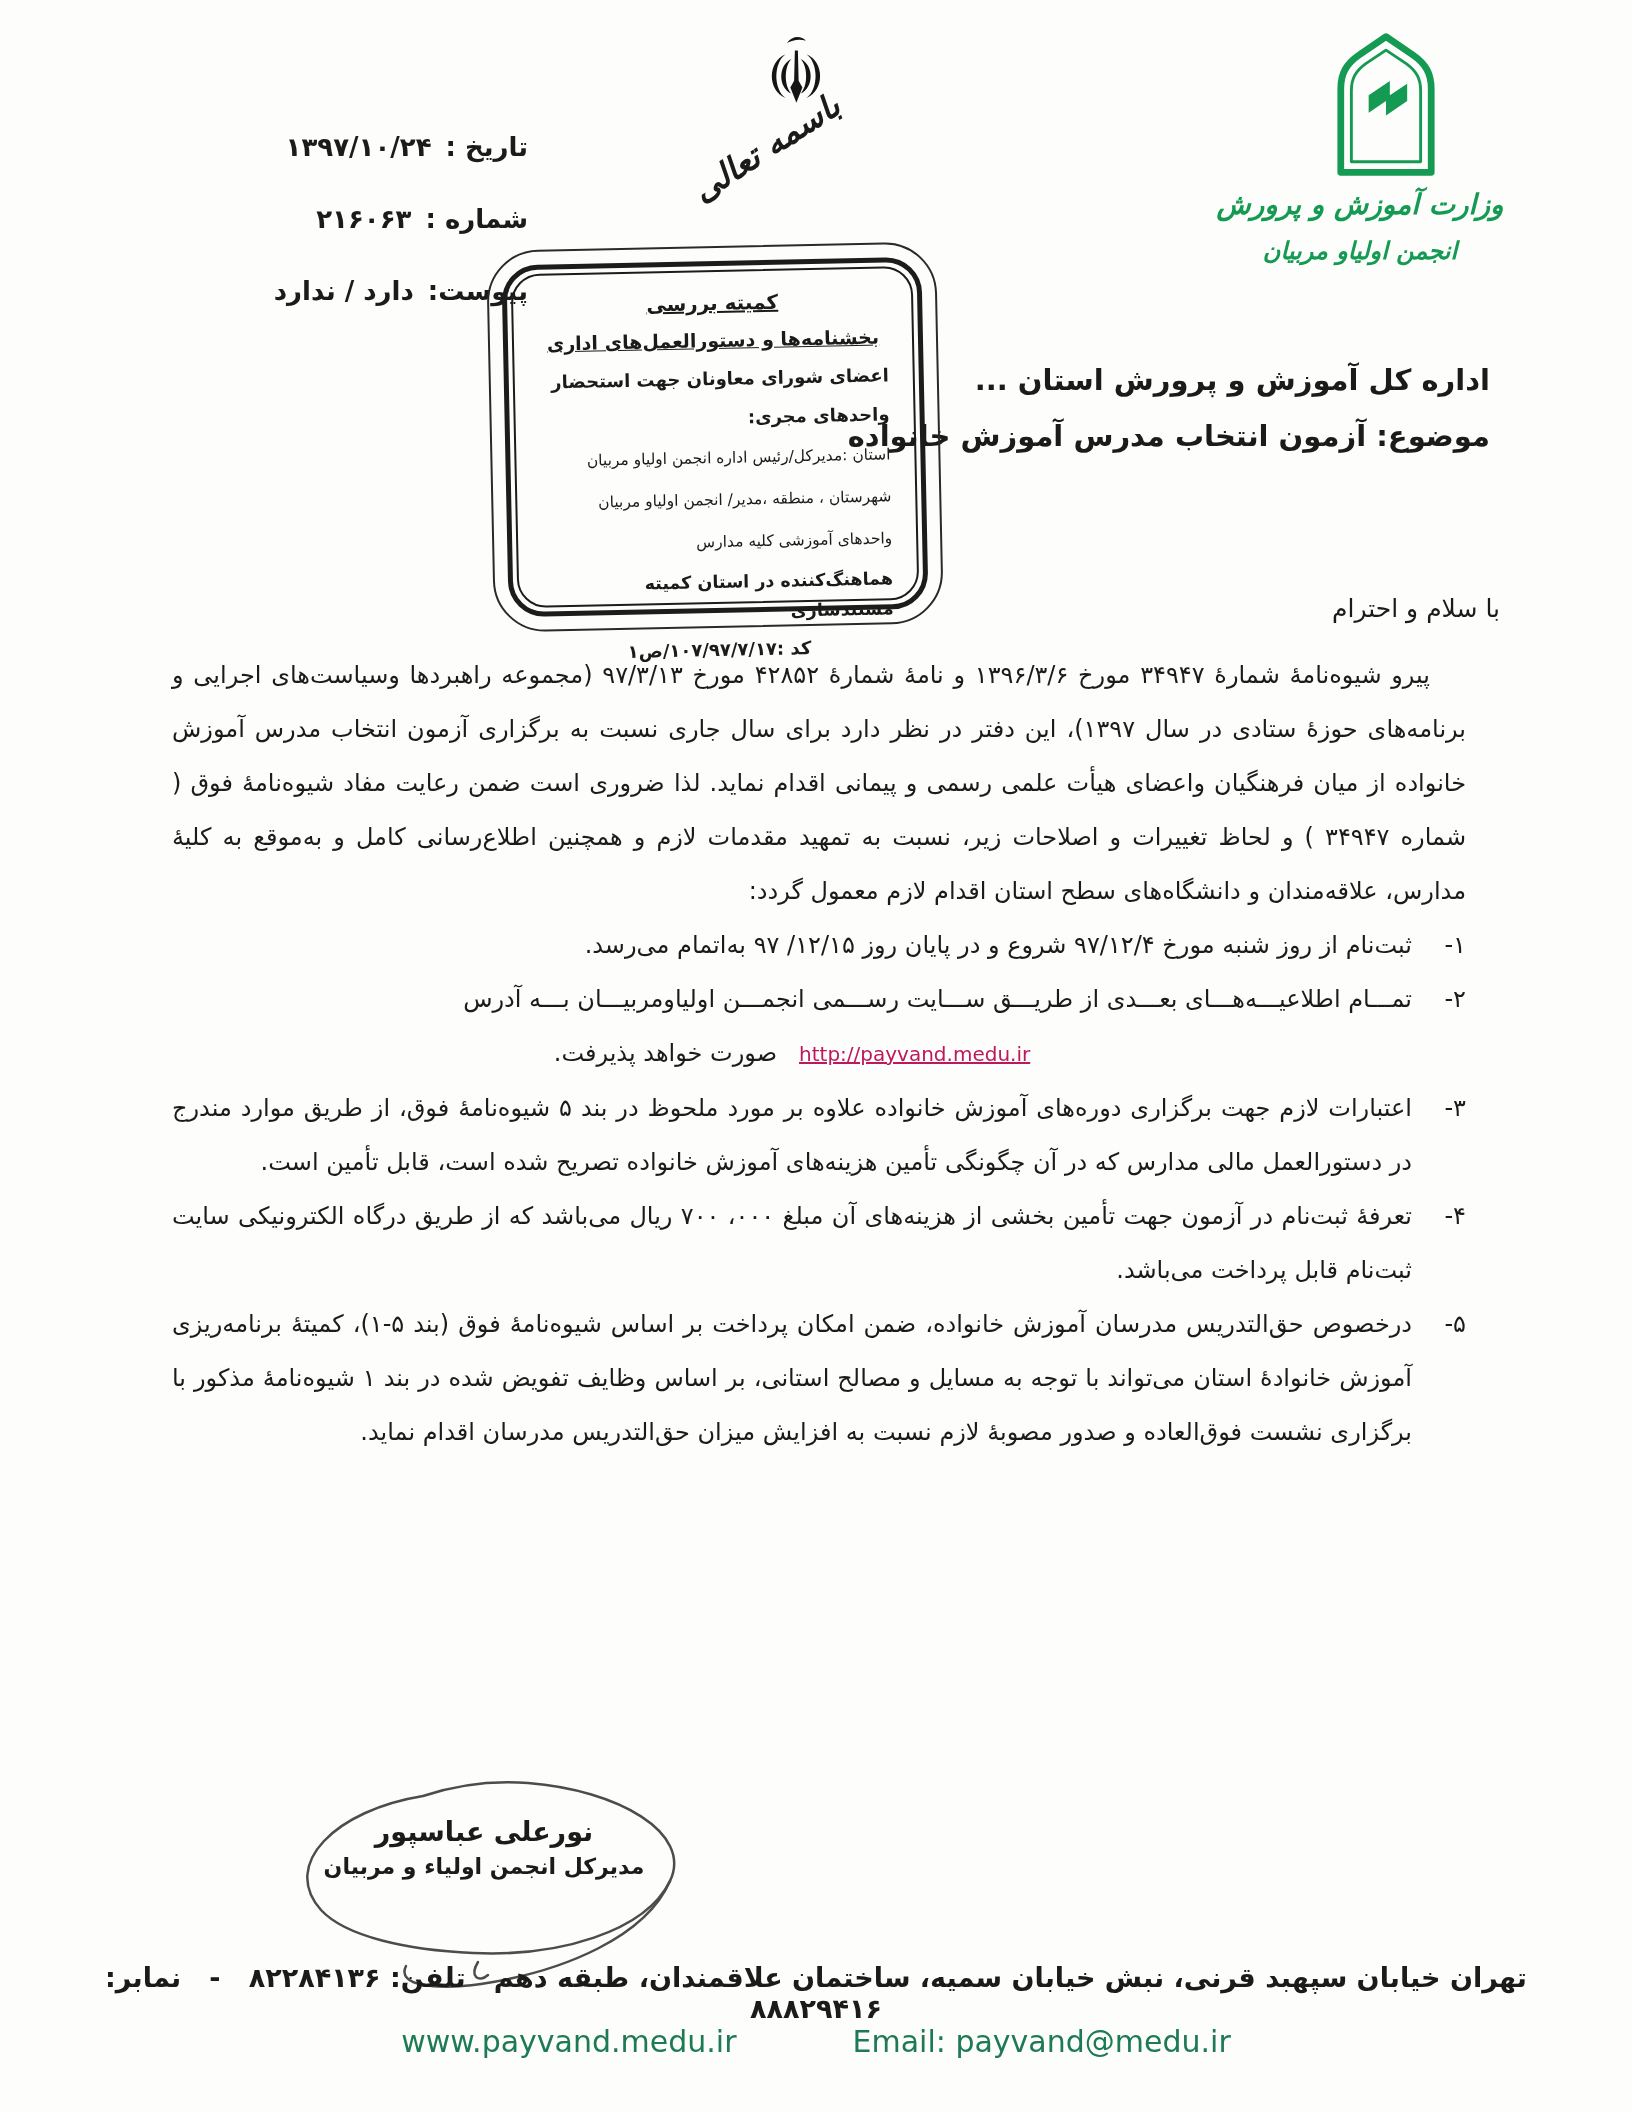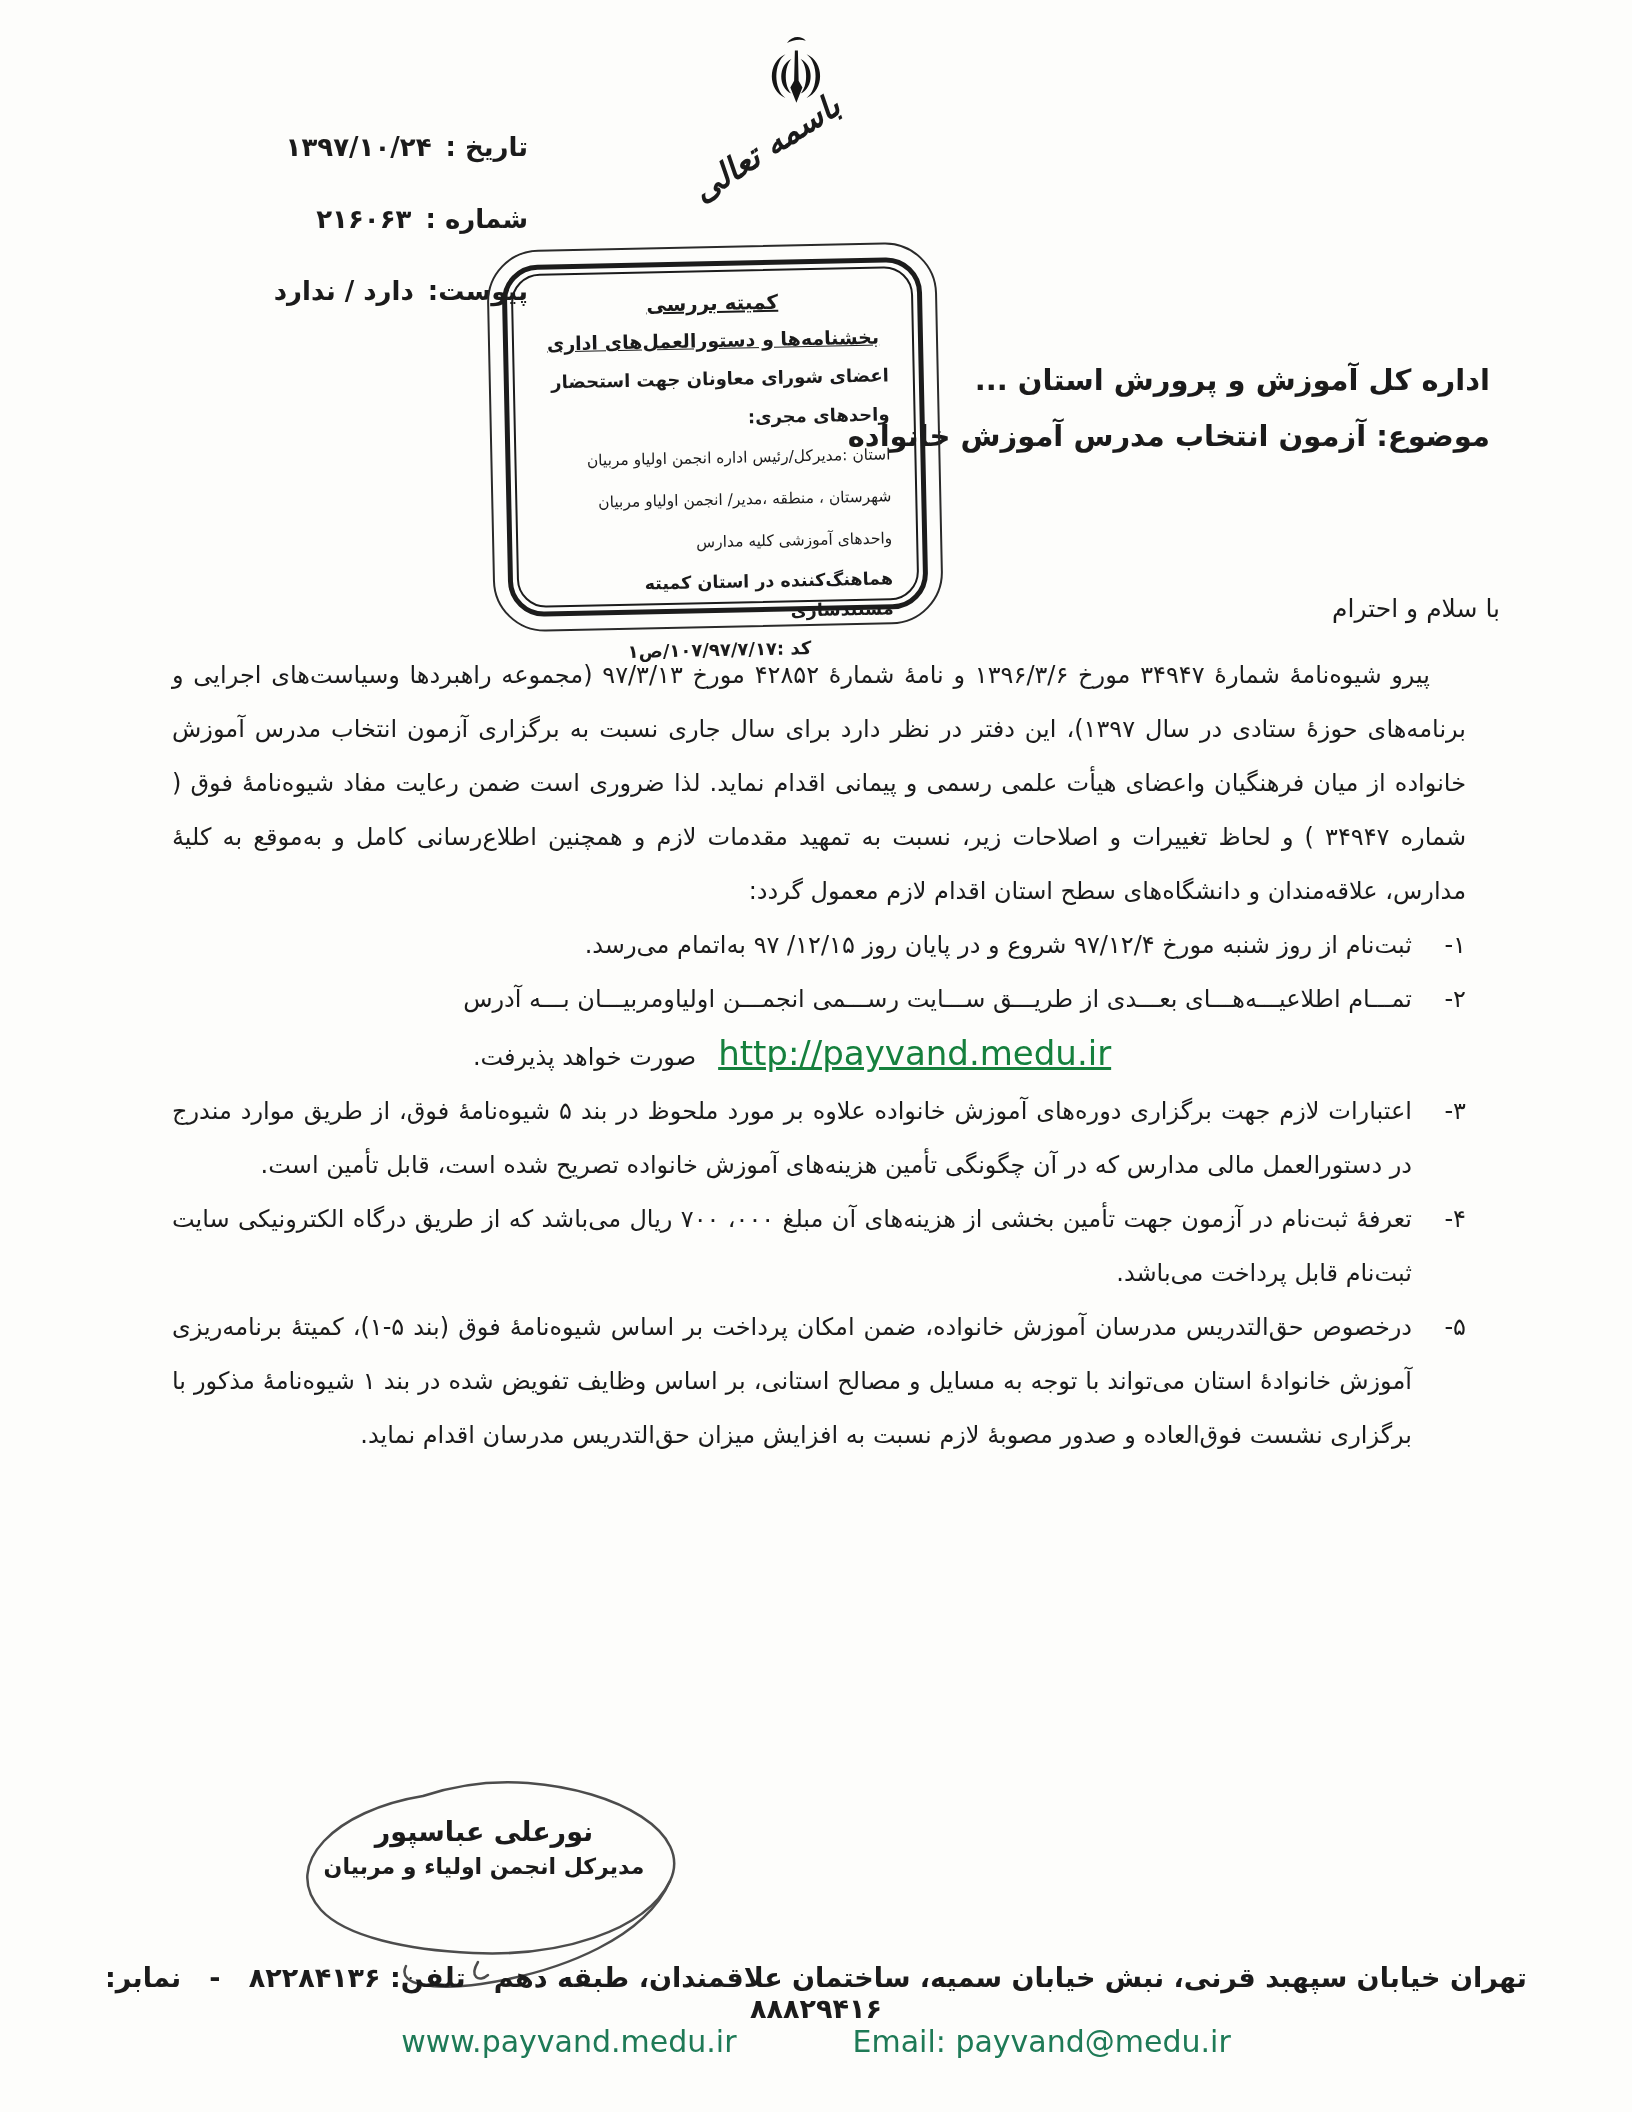--- a/index.html
+++ b/index.html
@@ -52,21 +52,21 @@
   
   .salutation { position:absolute; top:594px; right:132px; font-size:25px; }
   .bodytext { position:absolute; top:648px; left:172px; width:1294px; font-size:24px; line-height:54px; }
   .para { text-align:justify; text-indent:36px; }
   .item { display:flex; }
   .item-num { flex:none; width:54px; }
   .item-text { flex:1; text-align:justify; }
   .i2-line2 { text-align:center; }
   .url {
     direction:ltr; unicode-bidi:isolate; display:inline-block;
-    color:#15803d; text-decoration:underline; font-size:34px; cursor:pointer;
+    color:#be185d; text-decoration:underline; font-size:20px; cursor:pointer;
     margin-left:22px;
   }
 
   
   .signature { position:absolute; top:1766px; left:266px; width:436px; height:230px; }
   .sig-svg { position:absolute; inset:0; }
   .sig-name  { position:absolute; top:50px;  width:100%; text-align:center; font-size:27px; font-weight:bold; }
   .sig-title { position:absolute; top:88px;  width:100%; text-align:center; font-size:22px; font-weight:bold; }
 
   
@@ -107,20 +107,29 @@
         <path d="M31 27 C15 39 15 73 31 85 C7 75 7 37 31 27 Z"></path>
         <path d="M59 27 C75 39 75 73 59 85 C83 75 83 37 59 27 Z"></path>
         <path d="M39 33 C29 43 29 69 39 79 C21 71 21 41 39 33 Z"></path>
         <path d="M51 33 C61 43 61 69 51 79 C69 71 69 41 51 33 Z"></path>
       </g>
     </svg>
   </div>
 
   <div class="besmellah">باسمه تعالی</div>
 
+  <div class="logo">
+    <svg width="118" height="152" viewBox="0 0 120 158">
+      <path d="M13 150 V63 C13 47 19 37 32 28 L60 9 L88 28 C101 37 107 47 107 63 V150 Z" fill="none" stroke="#149a52" stroke-width="7" stroke-linejoin="round"></path>
+      <path d="M24 139 V65 C24 53 28 45 39 37 L60 23 L81 37 C92 45 96 53 96 65 V139 Z" fill="none" stroke="#149a52" stroke-width="3" stroke-linejoin="round"></path>
+      <path d="M42 70 L64 55 V70 L82 58 V76 L60 91 V76 L42 88 Z" fill="#149a52"></path>
+    </svg>
+    <div class="logo-ministry green">وزارت آموزش و پرورش</div>
+    <div class="logo-assoc green">انجمن اولیاو مربیان</div>
+  </div>
 
   <div class="recipient">
     <div>اداره کل آموزش و پرورش استان ...</div>
     <div>موضوع: آزمون انتخاب مدرس آموزش خانواده</div>
   </div>
 
   <div class="stamp">
     <div class="stamp-outer"></div>
     <div class="stamp-mid">
       <div class="stamp-in">

